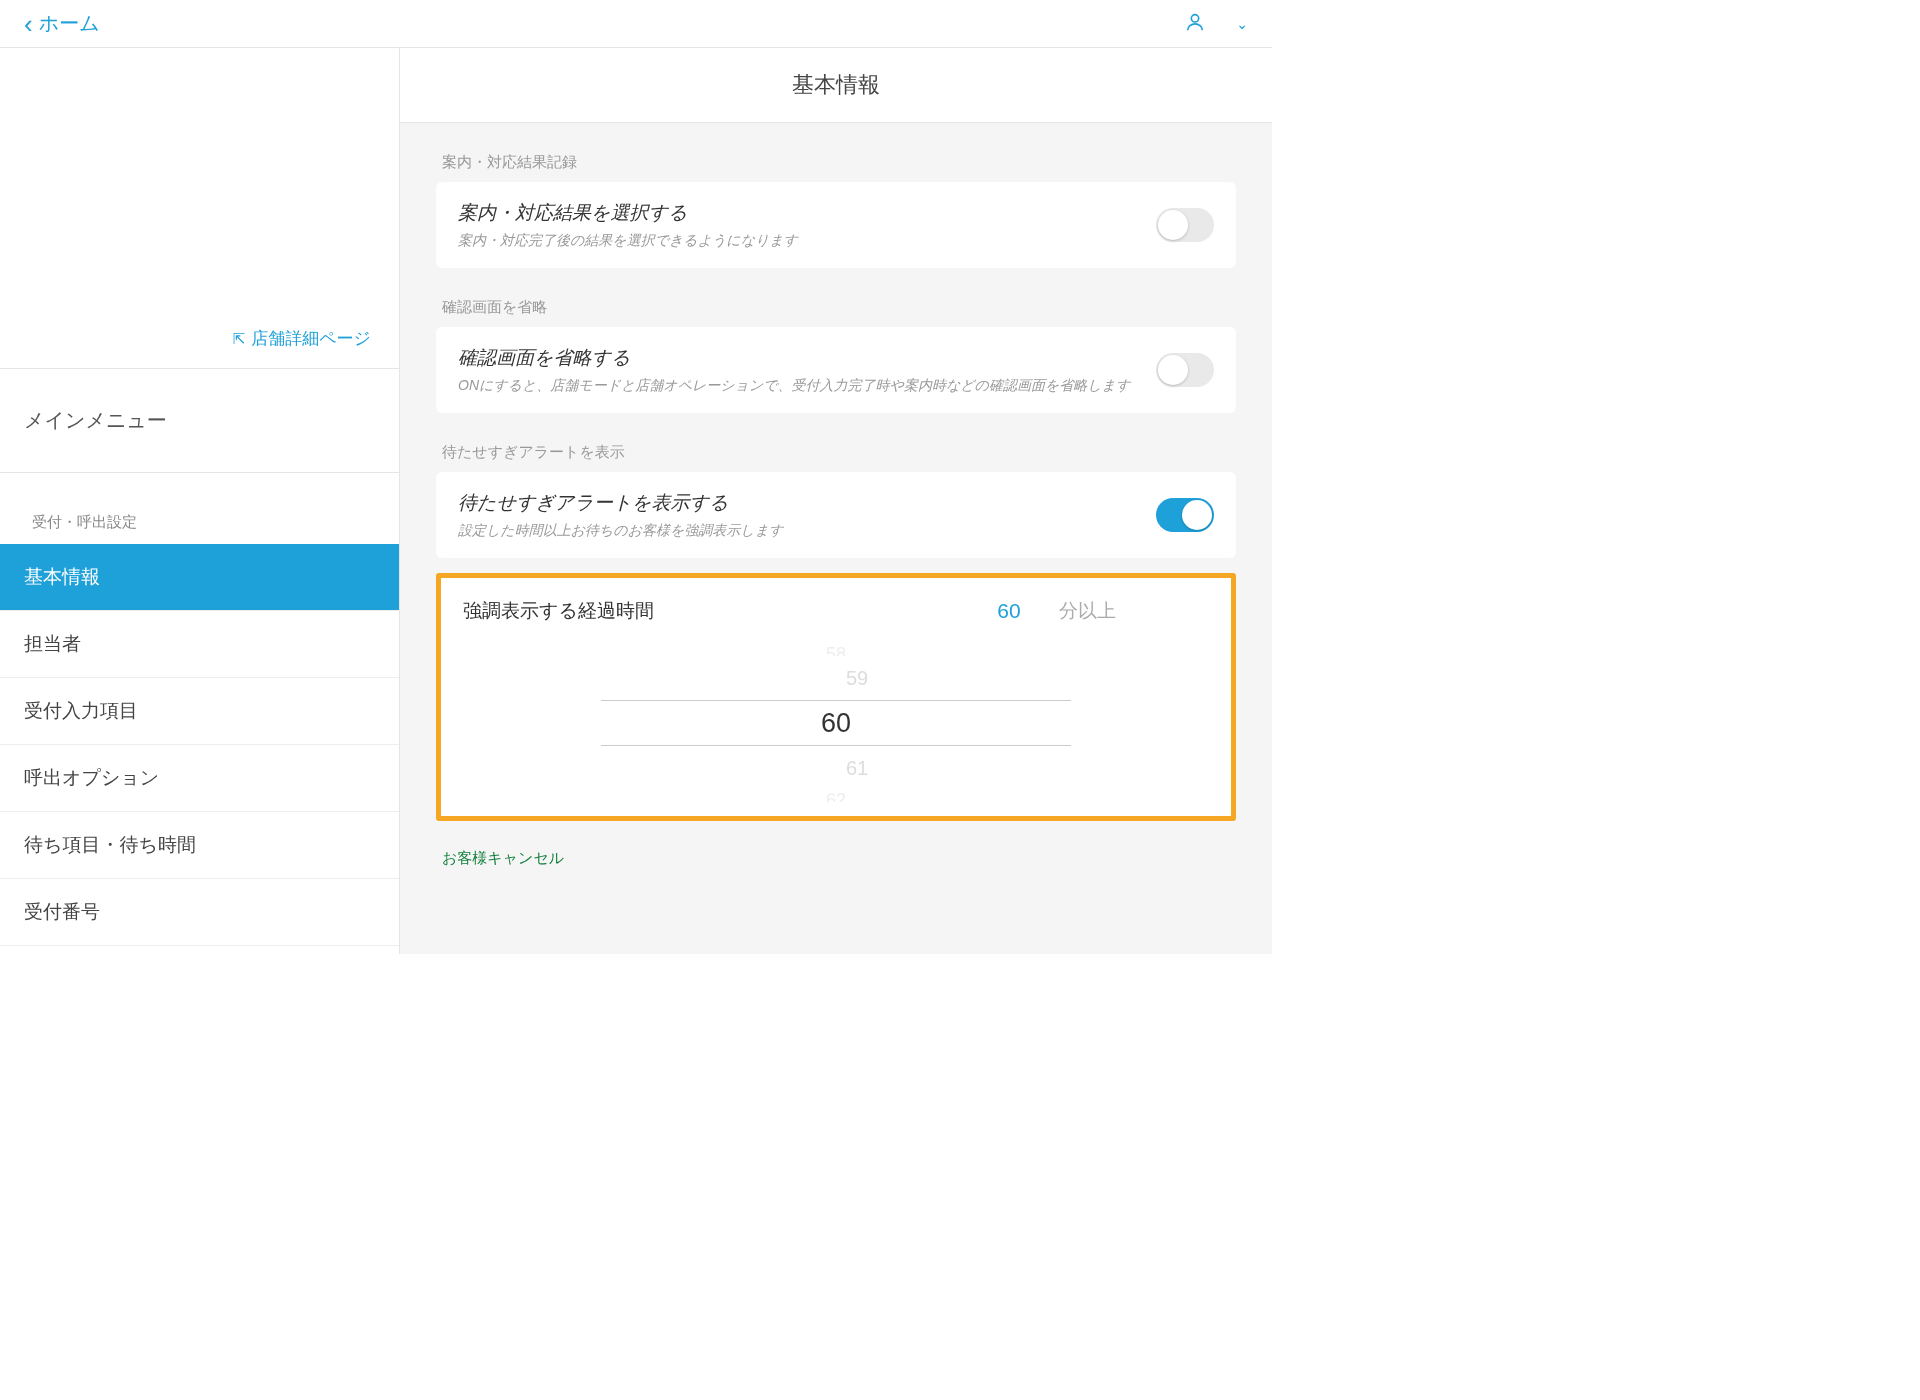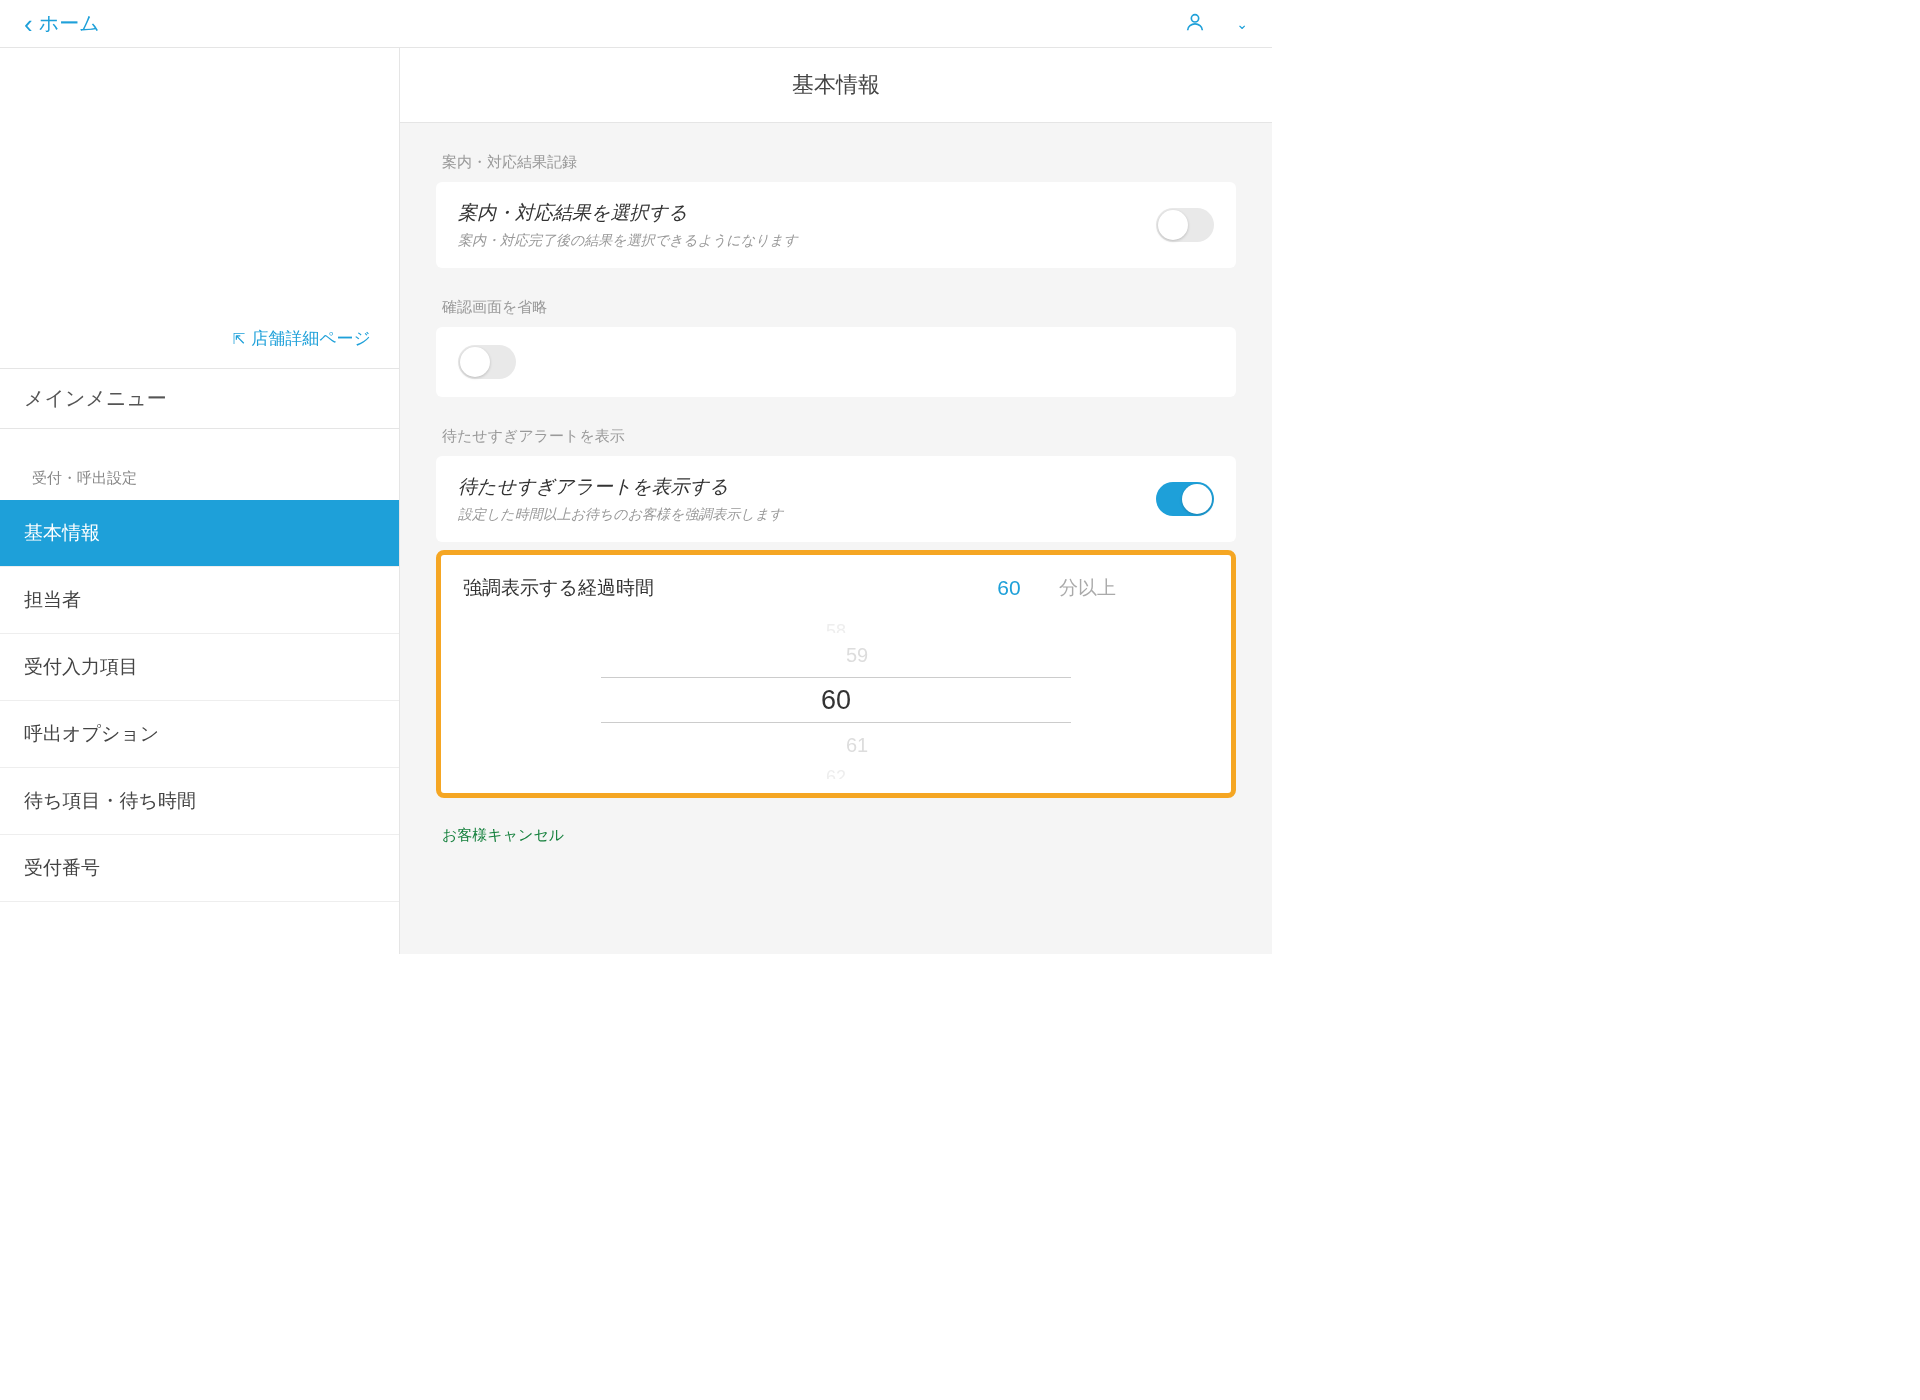--- a/index.html
+++ b/index.html
@@ -57,21 +57,21 @@
     .store-link {
       color: #1EA0D9;
       font-size: 17px;
       display: flex;
       align-items: center;
       gap: 6px;
       cursor: pointer;
     }
     .ext-icon { font-size: 15px; }
     .main-menu-hdr {
-      padding: 16px 24px;
+      padding: 38px 24px;
       font-size: 20px;
       color: #555;
       border-top: 1px solid #e5e5e5;
       border-bottom: 1px solid #e5e5e5;
     }
     .section-label {
       padding: 40px 32px 12px;
       font-size: 15px;
       color: #888;
     }
@@ -144,23 +144,23 @@
       height: 30px;
       border-radius: 50%;
       background: #fff;
       top: 2px;
       box-shadow: 0 1px 3px rgba(0,0,0,0.2);
     }
     .toggle.off .toggle-knob { left: 2px; }
     .toggle.on .toggle-knob { right: 2px; }
     .highlighted-block {
       border: 5px solid #F5A623;
-      border-radius: 8px;
-      background: #fff;
-      margin-top: 8px;
+      border-radius: 3px;
+      background: #fff;
+      margin-top: 15px;
     }
     .hl-row {
       display: flex;
       align-items: center;
       padding: 20px 22px 10px;
       font-size: 19px;
       color: #333;
     }
     .hl-label { flex: 1; }
     .hl-value {
@@ -248,20 +248,24 @@
           <div class="card-title">案内・対応結果を選択する</div>
           <div class="card-desc">案内・対応完了後の結果を選択できるようになります</div>
         </div>
         <div class="toggle off">
           <div class="toggle-knob"></div>
         </div>
       </div>
 
       <div class="group-label">確認画面を省略</div>
       <div class="card">
+        <div class="card-text">
+          <div class="card-title">確認画面を省略する</div>
+          <div class="card-desc">ONにすると、店舗モードと店舗オペレーションで、受付入力完了時や案内時などの確認画面を省略します</div>
+        </div>
         <div class="toggle off">
           <div class="toggle-knob"></div>
         </div>
       </div>
 
       <div class="group-label">待たせすぎアラートを表示</div>
       <div class="card">
         <div class="card-text">
           <div class="card-title">待たせすぎアラートを表示する</div>
           <div class="card-desc">設定した時間以上お待ちのお客様を強調表示します</div>

